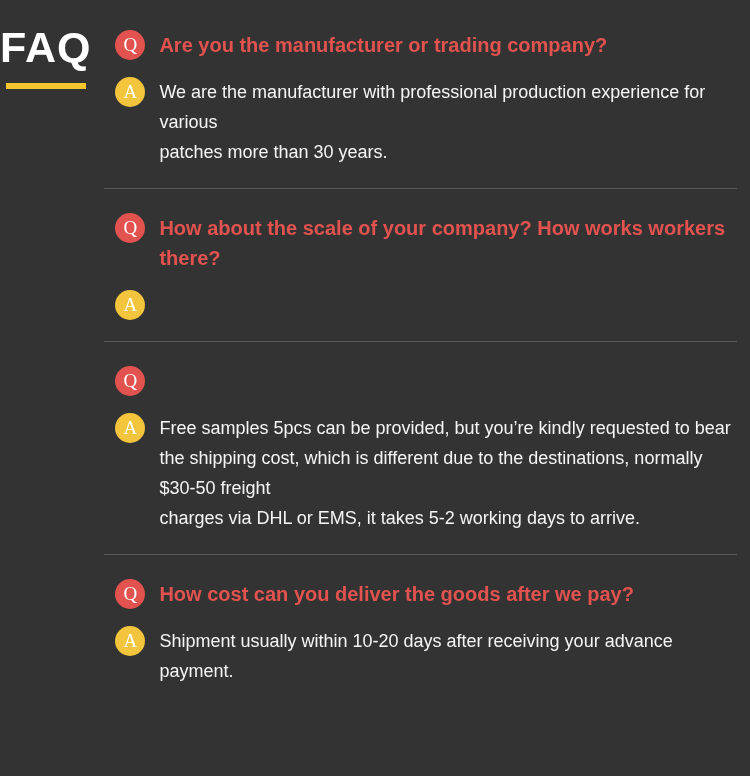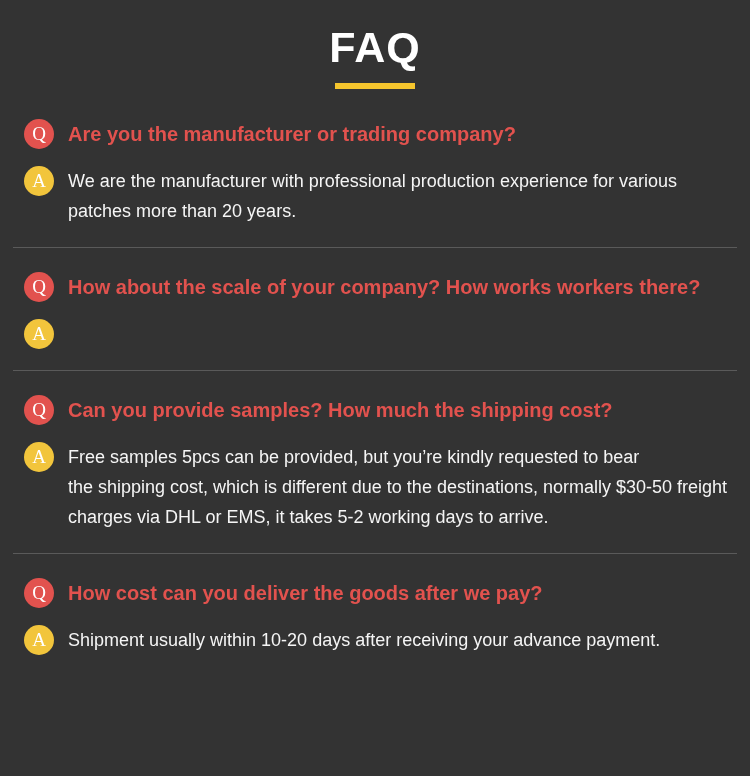--- a/index.html
+++ b/index.html
@@ -11,21 +11,21 @@
     --title-text:#ffffff;
     --divider:#5a5a5a;
   }
   *{box-sizing:border-box;margin:0;padding:0;}
   html,body{width:750px;height:776px;overflow:hidden;}
   body{
     background:var(--background);
     font-family:"Liberation Sans", sans-serif;
     -webkit-font-smoothing:antialiased;
   }
-  .page{width:750px;height:776px;display:flex;flex-direction:column;}
+  .page{width:750px;height:776px;display:flex;flex-direction:row;}
   header{padding-top:24px;text-align:center;}
   .page-title{
     color:var(--title-text);
     font-size:43px;
     font-weight:bold;
     line-height:46px;
     letter-spacing:1px;
   }
   .title-underline{
     width:80px;height:6px;
@@ -80,21 +80,21 @@
       <span class="badge q-badge">
             <span>Q</span>
           </span>
       <span class="question-text">Are you the manufacturer or trading company?</span>
     </div>
     <div class="qa-row answer-row">
       <span class="badge a-badge">
             <span>A</span>
           </span>
       <span class="answer-text">We are the manufacturer with professional production experience for various
-patches more than 20 years.</span>
+patches more than 30 years.</span>
     </div>
   </div>
 <div class="divider"></div>
   <div class="faq-item">
     <div class="qa-row question-row">
       <span class="badge q-badge">
             <span>Q</span>
           </span>
       <span class="question-text">How about the scale of your company? How works workers there?</span>
     </div>
@@ -103,21 +103,20 @@
             <span>A</span>
           </span>
     </div>
   </div>
 <div class="divider"></div>
   <div class="faq-item">
     <div class="qa-row question-row">
       <span class="badge q-badge">
             <span>Q</span>
           </span>
-      <span class="question-text">Can you provide samples? How much the shipping cost?</span>
     </div>
     <div class="qa-row answer-row">
       <span class="badge a-badge">
             <span>A</span>
           </span>
       <span class="answer-text">Free samples 5pcs can be provided, but you’re kindly requested to bear
 the shipping cost, which is different due to the destinations, normally $30-50 freight
 charges via DHL or EMS, it takes 5-2 working days to arrive.</span>
     </div>
   </div>

